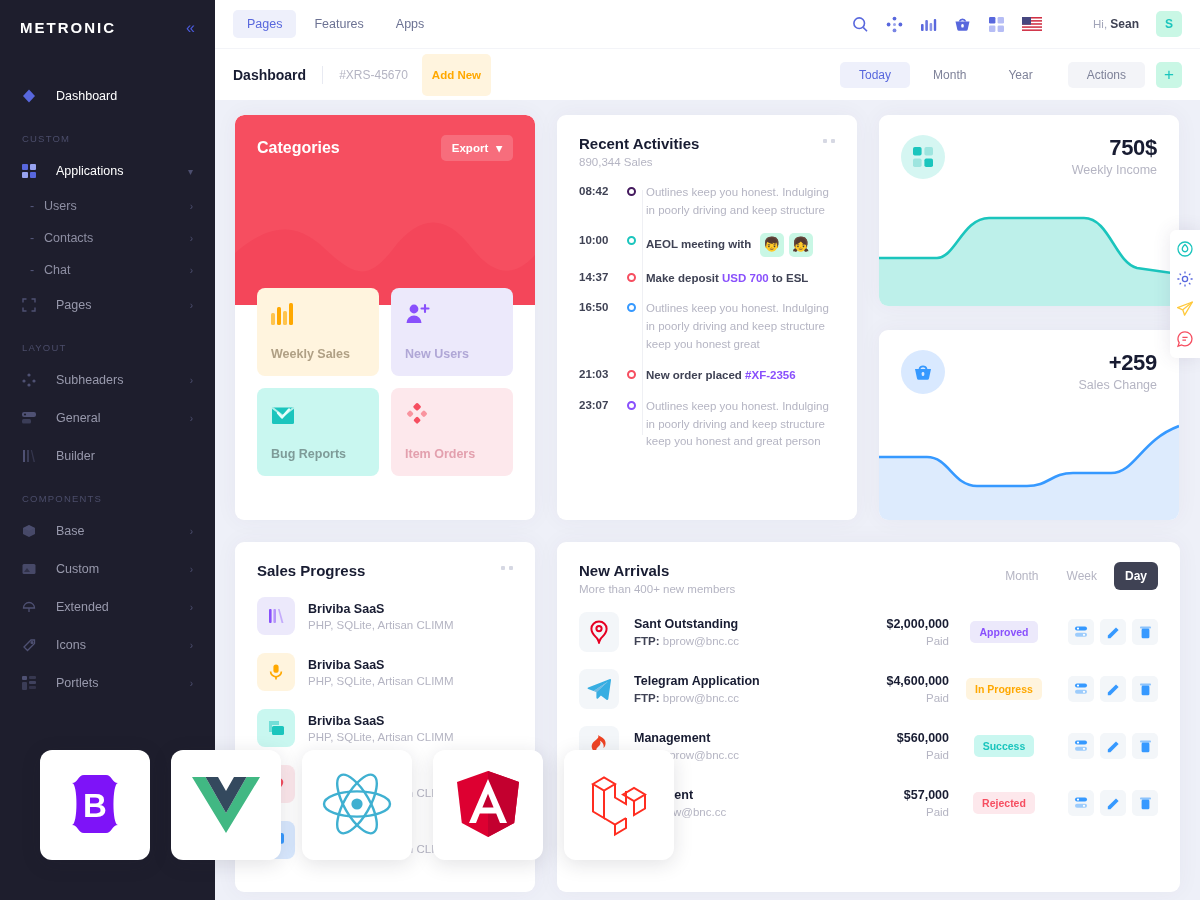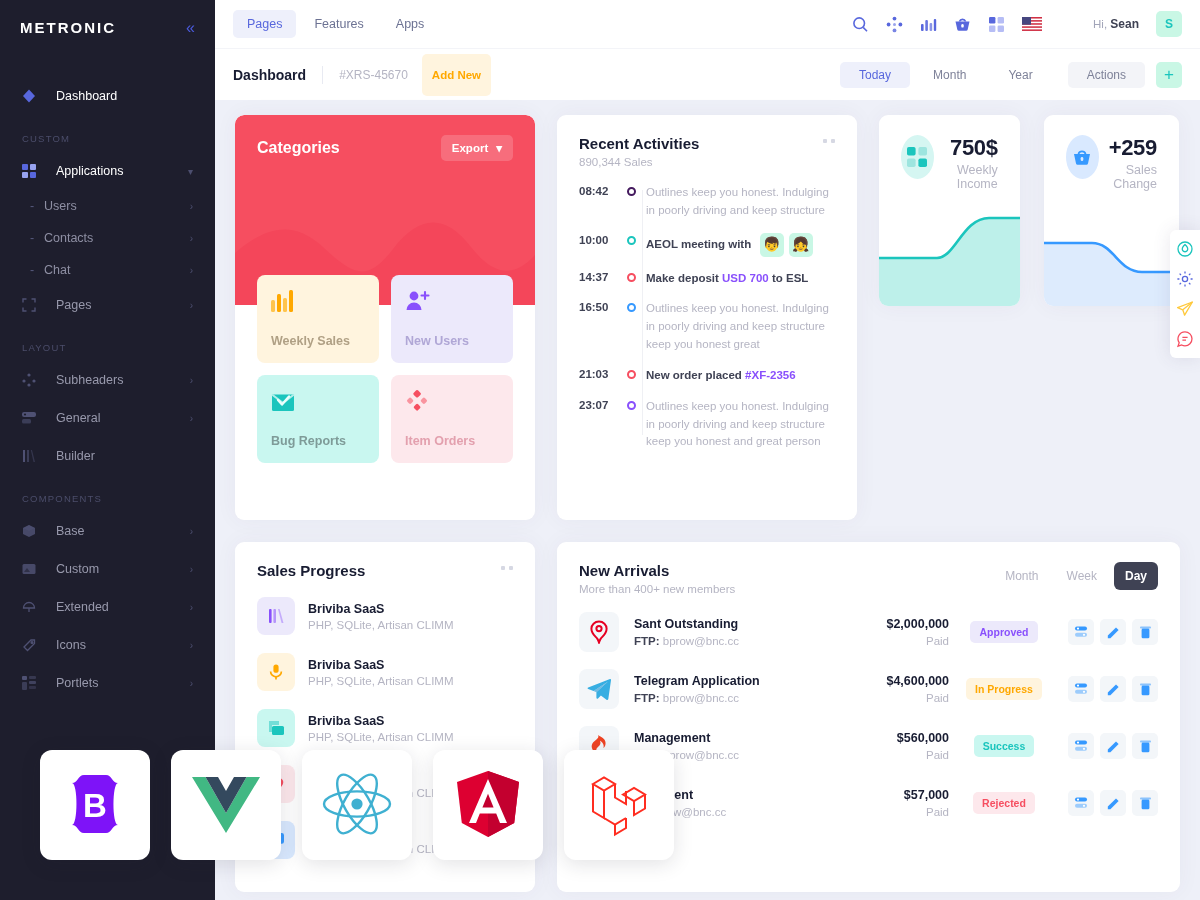--- a/index.html
+++ b/index.html
@@ -128,21 +128,21 @@
     position: relative; z-index: 2; display: flex; align-items: center;
     justify-content: space-between; padding: 20px 22px 0;
   }
   .cat-title { color: #fff; font-size: 16px; font-weight: 700; }
   .cat-export {
     background: rgba(255,255,255,0.18); color: #fff; font-size: 11.5px;
     font-weight: 600; padding: 6px 11px; border-radius: 5px; cursor: pointer;
     display: flex; align-items: center; gap: 8px;
   }
   .cat-grid {
-    position: absolute; left: 22px; top: 160px; width: 256px;
+    position: absolute; left: 22px; top: 173px; width: 256px;
     display: grid; grid-template-columns: 1fr 1fr; gap: 12px; z-index: 3;
   }
   .cat-tile {
     height: 88px; border-radius: 8px; padding: 15px 14px;
     display: flex; flex-direction: column; justify-content: space-between;
     cursor: pointer;
   }
   .cat-tile .ct-label { font-size: 12.5px; font-weight: 600; }
 
   
@@ -172,21 +172,21 @@
   .tl-text { flex: 1; font-size: 11.5px; line-height: 1.55; color: #b5b5c3; padding-left: 4px; }
   .tl-text.bold { color: #3f4254; font-weight: 600; }
   .tl-text .lnk { color: #8950fc; font-weight: 600; }
   .ava-row { display: inline-flex; gap: 5px; vertical-align: middle; margin-left: 6px; }
   .ava-sm {
     width: 24px; height: 24px; border-radius: 5px; background: #c9f7e5;
     display: flex; align-items: center; justify-content: center; font-size: 14px;
   }
 
   
-  .statcol { width: 300px; display: flex; gap: 24px; }
+  .statcol { width: 300px; display: flex; flex-direction: column; gap: 24px; }
   .statcard { height: 191px; position: relative; overflow: hidden; }
   .stat-top { display: flex; align-items: flex-start; padding: 20px 22px; }
   .stat-ic {
     width: 44px; height: 44px; border-radius: 50%;
     display: flex; align-items: center; justify-content: center;
   }
   .stat-nums { margin-left: auto; text-align: right; }
   .stat-val { font-size: 22px; font-weight: 700; color: #181c32; letter-spacing: -0.3px; }
   .stat-lab { font-size: 12.5px; color: #b5b5c3; margin-top: 2px; }
   .statcard svg.spark { position: absolute; left: 0; bottom: 0; }

